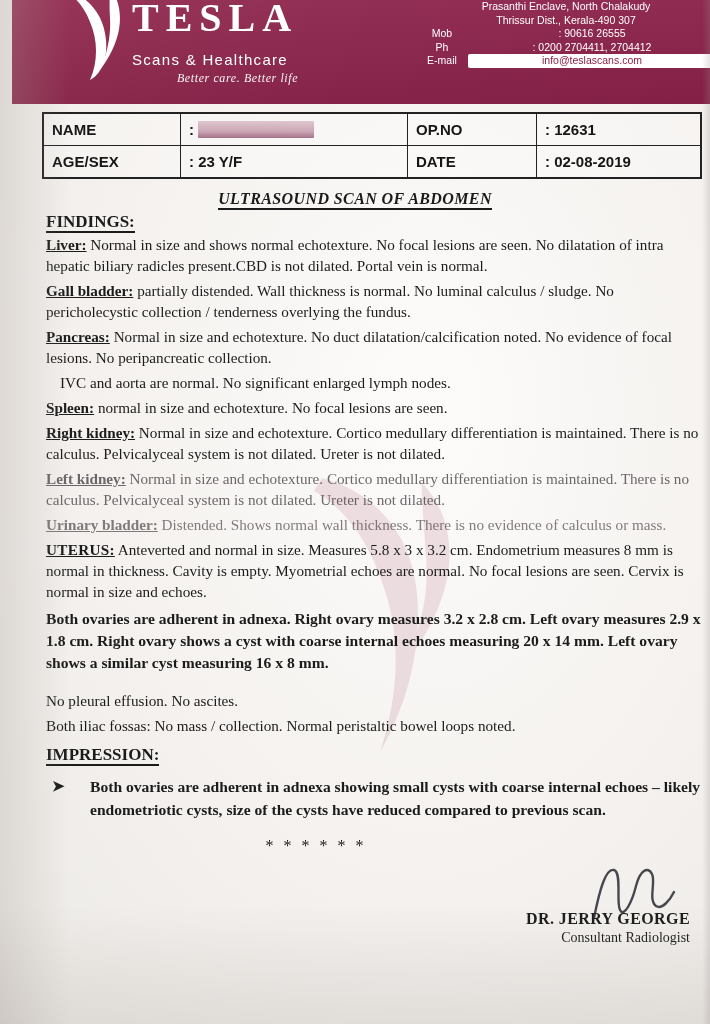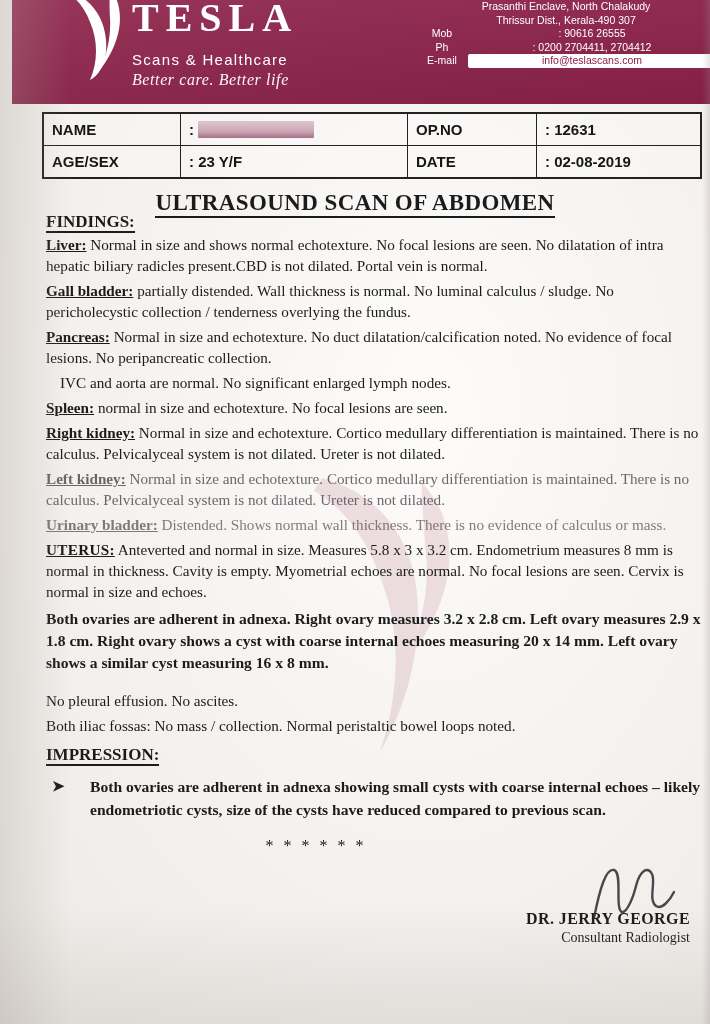--- a/index.html
+++ b/index.html
@@ -74,24 +74,25 @@
   }
   .brand-sub {
     font-family: "Liberation Sans", sans-serif;
     font-size: 15px;
     letter-spacing: 1.3px;
     margin-top: 13px;
   }
   .brand-tag {
     font-family: "Liberation Serif", serif;
     font-style: italic;
-    font-size: 16px;
+    font-size: 12px;
     letter-spacing: 0.6px;
     margin-top: 3px;
     opacity: 0.95;
+    text-align: right;
   }
   .contact-block {
     position: absolute;
     right: 6px; top: 0px;
     color: #ffffff;
     font-family: "Liberation Sans", sans-serif;
     font-size: 10.5px;
     line-height: 13.5px;
     text-align: center;
     width: 300px;
@@ -138,22 +139,23 @@
     user-select: none;
   }
 
   
   .doc-title {
     position: absolute;
     top: 190px; left: 0; width: 710px;
     text-align: center;
     font-family: "Liberation Serif", serif;
     font-weight: 700;
-    font-size: 23px;
+    font-size: 16px;
     letter-spacing: 0.4px;
+    font-style: italic;
   }
   .doc-title span { border-bottom: 2px solid #1b1b1b; padding-bottom: 1px; }
 
   .findings-head {
     position: absolute;
     left: 46px; top: 212px;
     font-family: "Liberation Serif", serif;
     font-weight: 700;
     font-size: 17px;
   }

